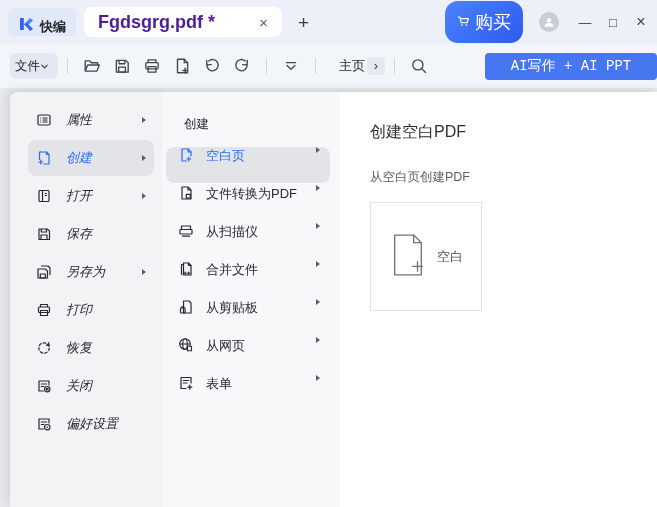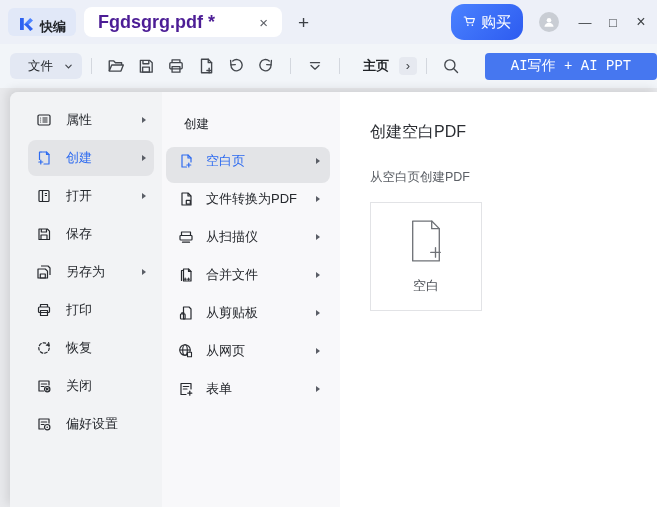--- a/index.html
+++ b/index.html
@@ -8,56 +8,56 @@
 
   
   .titlebar { height:44px; background:#edf0f8; display:flex; align-items:center; padding-left:8px; }
   .logo-pill { display:flex; align-items:flex-end; gap:6px; background:#e1e8f8; border-radius:6px; height:28px; padding:0 10px; cursor:default; }
   .app-name { font-size:13px; font-weight:700; color:#23262b; }
   .tab { margin-left:8px; width:198px; height:30px; background:#ffffff; border-radius:8px; display:flex; align-items:center; padding:0 10px 0 14px; }
   .tab-title { font-size:18px; font-weight:700; color:#4c1d95; }
   .tab-close { margin-left:auto; border:none; background:none; color:#5c5f66; font-size:15px; line-height:1; cursor:pointer; padding:2px 4px; }
   .new-tab-btn { margin-left:10px; border:none; background:none; color:#3c4046; font-size:19px; line-height:1; cursor:pointer; padding:2px 6px; }
   .tb-spacer { flex:1; }
-  .buy-btn { display:flex; align-items:center; gap:5px; background:linear-gradient(135deg,#4a82ff,#2d5bf0); color:#fff; height:36px; border-radius:13px; padding:0 12px; font-size:15px; border:none; cursor:pointer; }
+  .buy-btn { display:flex; align-items:center; gap:5px; background:linear-gradient(135deg,#4a82ff,#2d5bf0); color:#fff; height:42px; border-radius:13px; padding:0 12px; font-size:18px; border:none; cursor:pointer; }
   .avatar { width:20px; height:20px; border-radius:50%; background:#c9cdd4; margin:0 12px 0 16px; display:flex; align-items:center; justify-content:center; }
   .win-btn { width:28px; height:30px; border:none; background:none; color:#3f4347; font-size:13px; cursor:pointer; display:flex; align-items:center; justify-content:center; }
   .win-btn.close { margin-right:2px; font-size:16px; }
 
   
   .toolbar { height:44px; background:#f2f5f9; display:flex; align-items:center; padding-left:10px; }
-  .file-pill { height:26px; background:#e3e8f3; border-radius:6px; padding:0 9px 0 18px; font-size:12.5px; color:#23262b; display:flex; align-items:center; gap:11px; border:none; cursor:pointer; }
+  .file-pill { height:26px; background:#e3e8f3; border-radius:6px; padding:0 9px 0 5px; font-size:12.5px; color:#23262b; display:flex; align-items:center; gap:0; border:none; cursor:pointer; }
   .tb-sep { width:1px; height:16px; background:#d3d7de; margin:0 9px; }
   .tb-btn { width:28px; height:28px; display:flex; align-items:center; justify-content:center; background:none; border:none; cursor:pointer; margin:0 1px; color:#43474d; }
   .tb-btn svg, .file-pill svg { display:block; }
-  .home-label { font-weight:700; font-size:13px; color:#1f2226; margin:0 10px 0 14px; }
+  .home-label { font-weight:400; font-size:13px; color:#1f2226; margin:0 2px 0 14px; }
   .chev-btn { width:18px; height:18px; background:#e6e9f0; border-radius:4px; border:none; color:#3f4347; font-size:13px; line-height:1; cursor:pointer; display:flex; align-items:center; justify-content:center; padding-bottom:2px; }
   .ai-btn { margin-left:auto; height:27px; width:172px; background:#4677f0; color:#ffffff; font-size:14px; border:none; border-radius:4px; cursor:pointer;font-family:Liberation Mono, monospace; }
 
   
   .workspace { height:419px; background:#e8e9ec; padding:4px 0 0 10px; }
   .popup { width:647px; height:415px; border-radius:8px 0 0 0; overflow:hidden; display:flex; box-shadow:-3px -3px 10px rgba(0,0,0,.10); }
-  .menu-col { width:152px; background:#f2f3f5; padding-top:8px; }
+  .menu-col { width:152px; background:#f2f3f5; padding-top:8px;font-style:italic; }
   .menu-item { height:36px; margin:2px 8px 2px 18px; display:flex; align-items:center; padding:0 8px; border-radius:8px; font-size:13px; color:#26292e; cursor:pointer; }
   .menu-item.active { background:#e3e4e7; color:#2e6bf0; }
   .mi-icon { width:16px; height:16px; flex:none; }
   .mi-icon svg { display:block; }
   .mi-label { margin-left:14px; white-space:nowrap; }
   .mi-arrow { margin-left:auto; width:0; height:0; border-left:4.5px solid #5a5e66; border-top:3.5px solid transparent; border-bottom:3.5px solid transparent; }
 
   .sub-col { width:178px; background:#f8f8fa; padding-top:16px; }
   .sub-header { font-size:12.5px; color:#26292e; margin:8px 0 14px 22px; }
-  .sub-item { height:36px; margin:2px 10px 2px 4px; padding:0 10px 8px 12px; border-radius:8px; display:flex; align-items:center; font-size:13px; color:#26292e; cursor:pointer; }
+  .sub-item { height:36px; margin:2px 10px 2px 4px; padding:0 10px 8px 12px; border-radius:8px; display:flex; align-items:flex-start; font-size:13px; color:#26292e; cursor:pointer; }
   .sub-item.active { background:#e3e4e7; color:#2e6bf0; }
   .sub-item .mi-label { margin-left:12px; }
 
   .content { flex:1; background:#ffffff; padding:30px 5px 0 30px; }
   .content-title { font-size:16px; font-weight:400; color:#2b2e33; }
   .content-sub { font-size:12.5px; color:#5c6066; margin-top:26px; }
-  .blank-card { margin-top:16px; width:112px; height:109px; border:1px solid #e2e3e6; background:#fff; display:flex; flex-direction:column; align-items:center; justify-content:center; gap:10px; cursor:pointer; }
+  .blank-card { margin-top:16px; width:112px; height:109px; border:1px solid #e2e3e6; background:#fff; display:flex; align-items:center; justify-content:center; gap:10px; cursor:pointer; }
   .card-label { font-size:13px; color:#4e5258; }
 </style>
 </head>
 <body>
 
 <div class="app">
 
   <div class="titlebar">
     <div class="logo-pill">
       <span>

